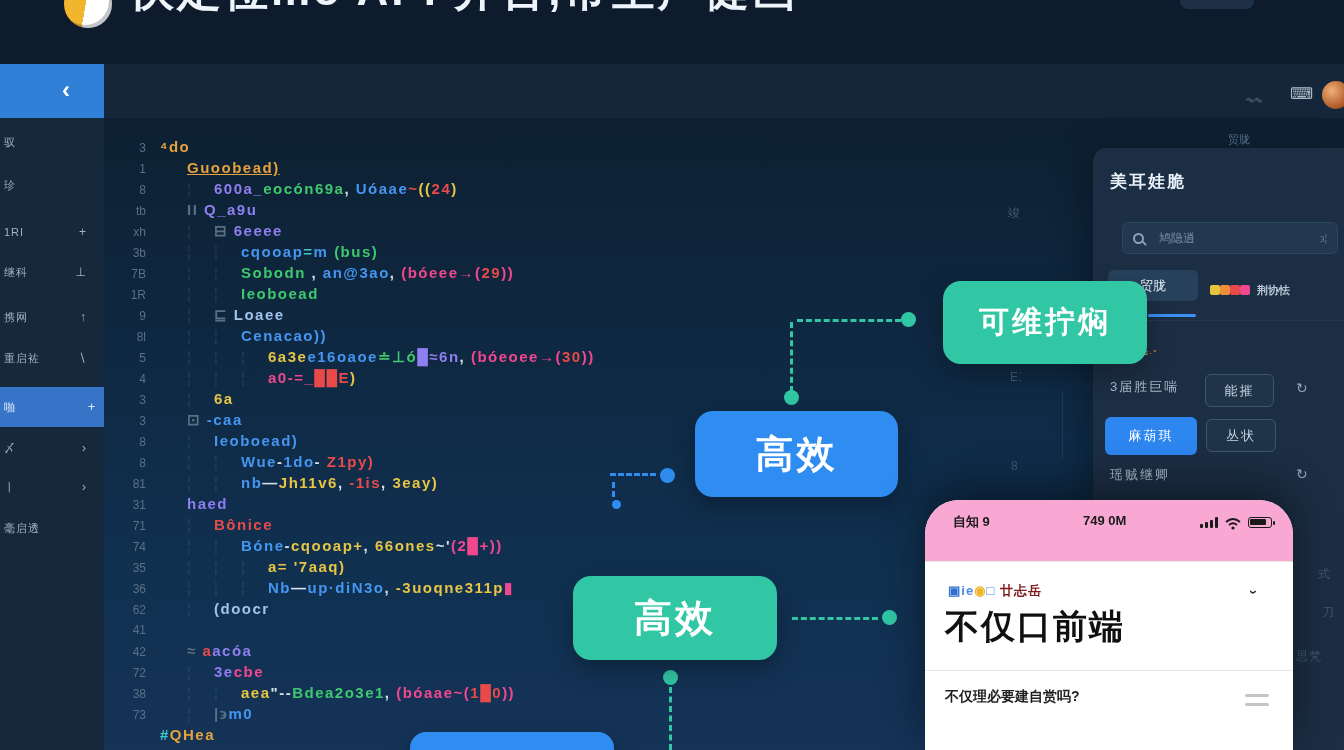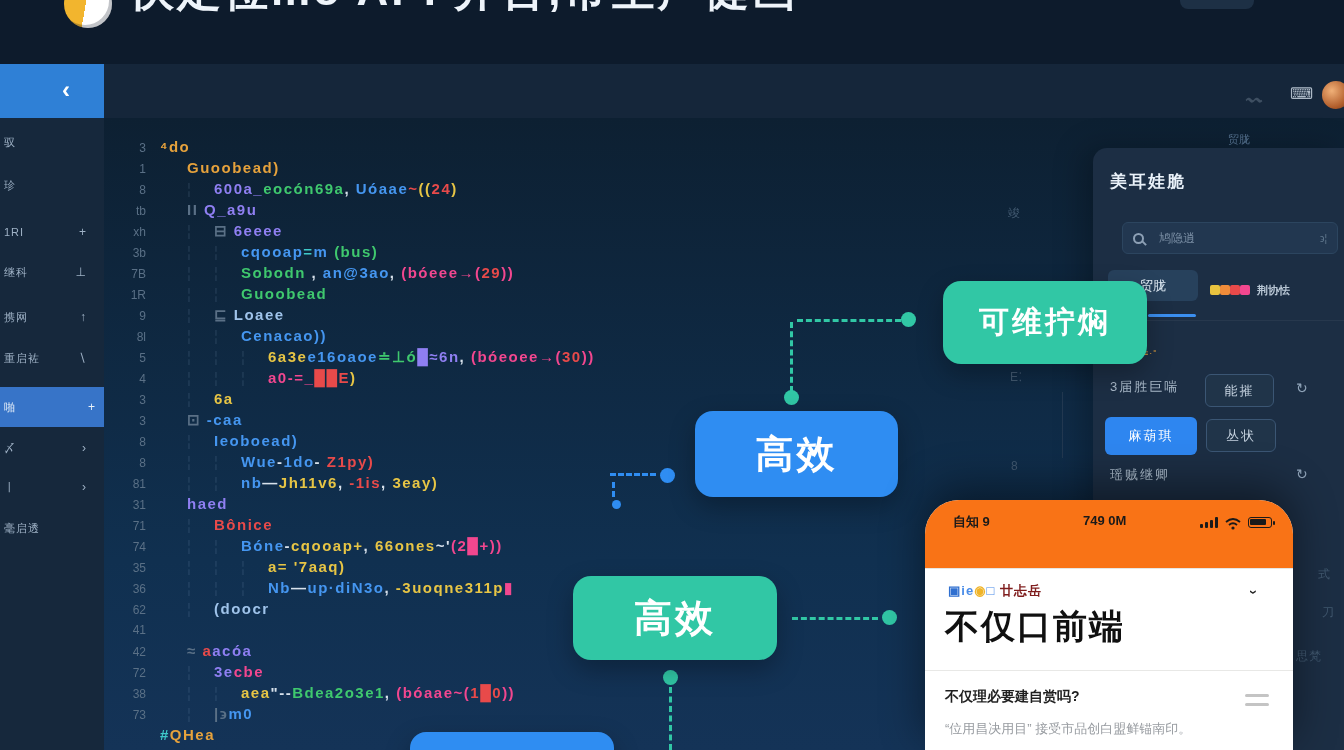--- a/index.html
+++ b/index.html
@@ -82,21 +82,21 @@
   .bg-teal{background:#31c7a5;}
   .bg-blue{background:#2f8df2;}
 
   
   .callout{position:absolute;border-radius:18px;display:flex;align-items:center;justify-content:center;
     color:#fff;font-weight:bold;z-index:5;box-shadow:0 10px 26px rgba(0,0,0,.28);letter-spacing:3px;}
 
   
   .phone{position:absolute;left:925px;top:500px;width:368px;height:250px;background:#fff;border-radius:34px 34px 0 0;
     box-shadow:0 -12px 44px rgba(0,0,0,.45);z-index:6;overflow:hidden;}
-  .ph-status{position:absolute;left:0;top:0;width:368px;height:69px;background:#f97316;border-bottom:1px solid #e6e6e3;}
+  .ph-status{position:absolute;left:0;top:0;width:368px;height:62px;background:#f9a8d4;border-bottom:1px solid #e6e6e3;}
   .ph-status .lft{position:absolute;left:28px;top:13px;font-size:13px;font-weight:bold;color:#1a1a1a;}
   .ph-status .tim{position:absolute;left:158px;top:13px;font-size:13px;font-weight:bold;color:#1a1a1a;}
   .sigbars{position:absolute;left:275px;top:17px;width:18px;height:11px;}
   .sigbars i{position:absolute;bottom:0;width:3px;background:#1a1a1a;border-radius:1px;}
   .wifi{position:absolute;left:300px;top:16px;}
   .batt{position:absolute;left:323px;top:17px;width:24px;height:11px;border:1.5px solid #1a1a1a;border-radius:3px;}
   .batt::before{content:"";position:absolute;left:1px;top:1px;width:16px;height:6px;background:#1a1a1a;border-radius:1px;}
   .batt::after{content:"";position:absolute;right:-4px;top:2.5px;width:2px;height:4px;background:#1a1a1a;border-radius:1px;}
   .ph-logo{position:absolute;left:23px;top:82px;font-size:13px;font-weight:bold;letter-spacing:1px;}
   .ph-dd{position:absolute;left:327px;top:84px;color:#222;font-size:14px;font-weight:bold;cursor:pointer;}
@@ -168,27 +168,27 @@
         <div class="side-item" style="top: 390px;">
           <span class="sl">毫启透</span>
           <span class="si"></span>
         </div>
       </div>
   </aside>
 
   <div class="code-area">
     <div>
         <div class="code-line"><span class="ln">3</span><span style="color: rgb(230, 162, 60);">⁴do</span></div>
-        <div class="code-line"><span class="ln">1</span><span class="ind"></span><span style="color: rgb(230, 162, 60);">Guoobead)</span></div>
+        <div class="code-line"><span class="ln">1</span><span class="ind"></span><span style="color: rgb(230, 162, 60); text-decoration: underline;">Guoobead)</span></div>
         <div class="code-line"><span class="ln">8</span><span class="ind"></span><span class="ind">¦</span><span style="color: rgb(143, 127, 242);">600a_</span><span style="color: rgb(63, 200, 110);">eocón69a</span><span style="color: rgb(216, 226, 236);">, </span><span style="color: rgb(69, 150, 240);">Uóaae</span><span style="color: rgb(232, 74, 74);">~</span><span style="color: rgb(231, 197, 69);">((</span><span style="color: rgb(232, 74, 74);">24</span><span style="color: rgb(231, 197, 69);">)</span></div>
         <div class="code-line"><span class="ln">tb</span><span class="ind"></span><span style="color: rgb(90, 112, 134);">II </span><span style="color: rgb(143, 127, 242);">Q_a9u</span></div>
         <div class="code-line"><span class="ln">xh</span><span class="ind"></span><span class="ind">¦</span><span style="color: rgb(90, 112, 134);">⊟ </span><span style="color: rgb(143, 127, 242);">6eeee</span></div>
         <div class="code-line"><span class="ln">3b</span><span class="ind"></span><span class="ind">¦</span><span class="ind">¦</span><span style="color: rgb(69, 150, 240);">cqooap</span><span style="color: rgb(62, 201, 201);">=</span><span style="color: rgb(69, 150, 240);">m</span><span style="color: rgb(216, 226, 236);"> </span><span style="color: rgb(63, 200, 110);">(bus)</span></div>
         <div class="code-line"><span class="ln">7B</span><span class="ind"></span><span class="ind">¦</span><span class="ind">¦</span><span style="color: rgb(63, 200, 110);">Sobodn</span><span style="color: rgb(216, 226, 236);"> , </span><span style="color: rgb(69, 150, 240);">an@3ao</span><span style="color: rgb(216, 226, 236);">, </span><span style="color: rgb(242, 71, 143);">(bóeee→(</span><span style="color: rgb(232, 74, 74);">29</span><span style="color: rgb(242, 71, 143);">))</span></div>
-        <div class="code-line"><span class="ln">1R</span><span class="ind"></span><span class="ind">¦</span><span class="ind">¦</span><span style="color: rgb(63, 200, 110);">Guoobead</span></div>
+        <div class="code-line"><span class="ln">1R</span><span class="ind"></span><span class="ind">¦</span><span class="ind">¦</span><span style="color: rgb(63, 200, 110);">Ieoboead</span></div>
         <div class="code-line"><span class="ln">9</span><span class="ind"></span><span class="ind">¦</span><span style="color: rgb(90, 112, 134);">⊑ </span><span style="color: rgb(159, 195, 234);">Loaee</span></div>
         <div class="code-line"><span class="ln">8l</span><span class="ind"></span><span class="ind">¦</span><span class="ind">¦</span><span style="color: rgb(69, 150, 240);">Cenacao))</span></div>
         <div class="code-line"><span class="ln">5</span><span class="ind"></span><span class="ind">¦</span><span class="ind">¦</span><span class="ind">¦</span><span style="color: rgb(231, 197, 69);">6a3e</span><span style="color: rgb(69, 150, 240);">e16oaoe</span><span style="color: rgb(63, 200, 110);">≐⊥ó</span><span style="color: rgb(143, 127, 242);">█≈6n</span><span style="color: rgb(216, 226, 236);">, </span><span style="color: rgb(242, 71, 143);">(bóeoee→(</span><span style="color: rgb(232, 74, 74);">30</span><span style="color: rgb(242, 71, 143);">))</span></div>
         <div class="code-line"><span class="ln">4</span><span class="ind"></span><span class="ind">¦</span><span class="ind">¦</span><span class="ind">¦</span><span style="color: rgb(242, 71, 143);">a0-=_</span><span style="color: rgb(232, 74, 74);">██E</span><span style="color: rgb(231, 197, 69);">)</span></div>
         <div class="code-line"><span class="ln">3</span><span class="ind"></span><span class="ind">¦</span><span style="color: rgb(231, 197, 69);">6a</span></div>
         <div class="code-line"><span class="ln">3</span><span class="ind"></span><span style="color: rgb(90, 112, 134);">⊡ </span><span style="color: rgb(69, 150, 240);">-caa</span></div>
         <div class="code-line"><span class="ln">8</span><span class="ind"></span><span class="ind">¦</span><span style="color: rgb(69, 150, 240);">Ieoboead)</span></div>
         <div class="code-line"><span class="ln">8</span><span class="ind"></span><span class="ind">¦</span><span class="ind">¦</span><span style="color: rgb(69, 150, 240);">Wue</span><span style="color: rgb(216, 226, 236);">-</span><span style="color: rgb(69, 150, 240);">1do</span><span style="color: rgb(216, 226, 236);">- </span><span style="color: rgb(232, 74, 74);">Z1py)</span></div>
         <div class="code-line"><span class="ln">81</span><span class="ind"></span><span class="ind">¦</span><span class="ind">¦</span><span style="color: rgb(69, 150, 240);">nb</span><span style="color: rgb(216, 226, 236);">—</span><span style="color: rgb(231, 197, 69);">Jh11v6</span><span style="color: rgb(216, 226, 236);">, </span><span style="color: rgb(232, 74, 74);">-1is</span><span style="color: rgb(216, 226, 236);">, </span><span style="color: rgb(231, 197, 69);">3eay)</span></div>
         <div class="code-line"><span class="ln">31</span><span class="ind"></span><span style="color: rgb(143, 127, 242);">haed</span></div>
@@ -271,21 +271,20 @@
     </div>
     <div class="ph-logo"><span><span style="color: rgb(47, 111, 208);">▣</span><span style="color: rgb(74, 140, 232);">ie</span><span style="color: rgb(240, 180, 41);">◉</span><span style="color: rgb(74, 140, 232);">□</span><span style="color: #7f1d1d;"> 廿忐岳</span></span></div>
     <span class="ph-dd rot90">›</span>
     <div class="ph-headline">不仅口前端</div>
     <div class="ph-div"></div>
     <div class="ph-q">不仅理必要建自赏吗?</div>
     <div class="ph-burger">
         <i></i>
         <i></i>
       </div>
-    <div class="ph-a">“位用昌决用目” 接受市品创白盟鲜锚南印。</div>
   </div>
 
 <span class="faint" style="left: 1008px; top: 205px;">竣</span>
     <span class="faint" style="left: 1010px; top: 368px;">E⁚</span>
     <span class="faint" style="left: 1011px; top: 459px;">8</span>
     <span class="faint" style="left: 1318px; top: 566px;">式</span>
     <span class="faint" style="left: 1322px; top: 604px;">刀</span>
     <span class="faint" style="left: 1296px; top: 648px;">思梵</span>
   </div>
 

